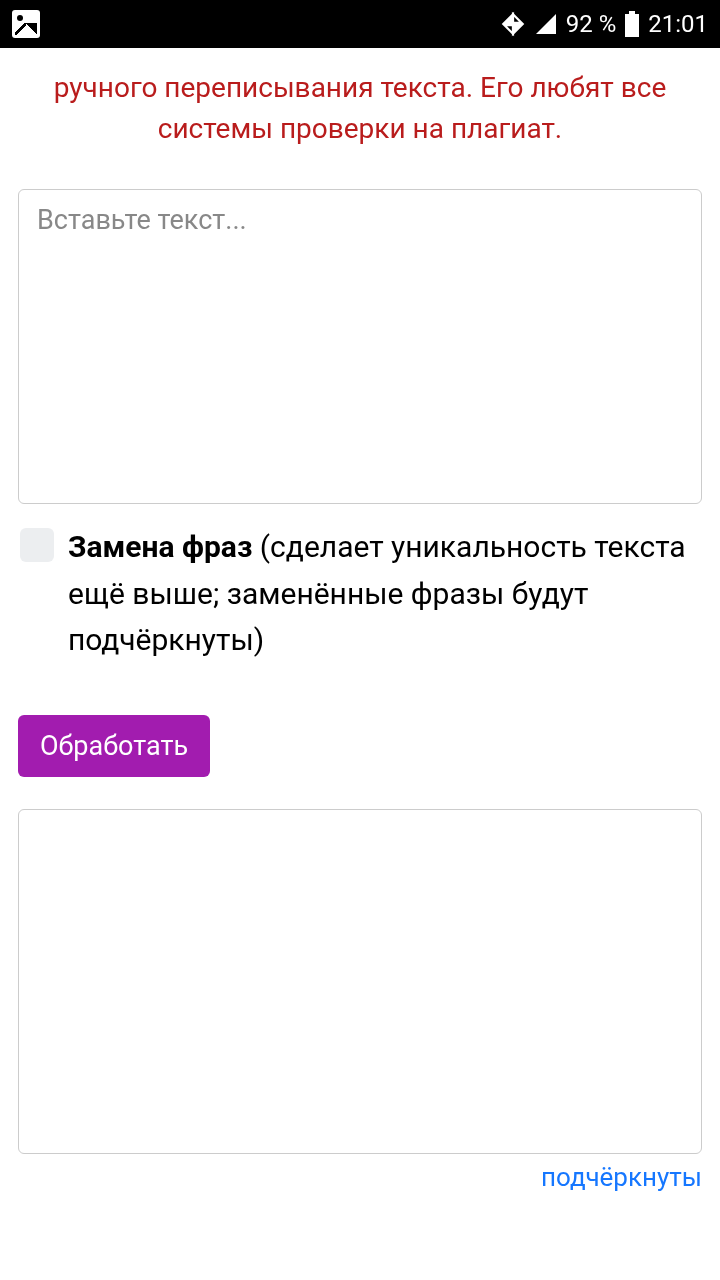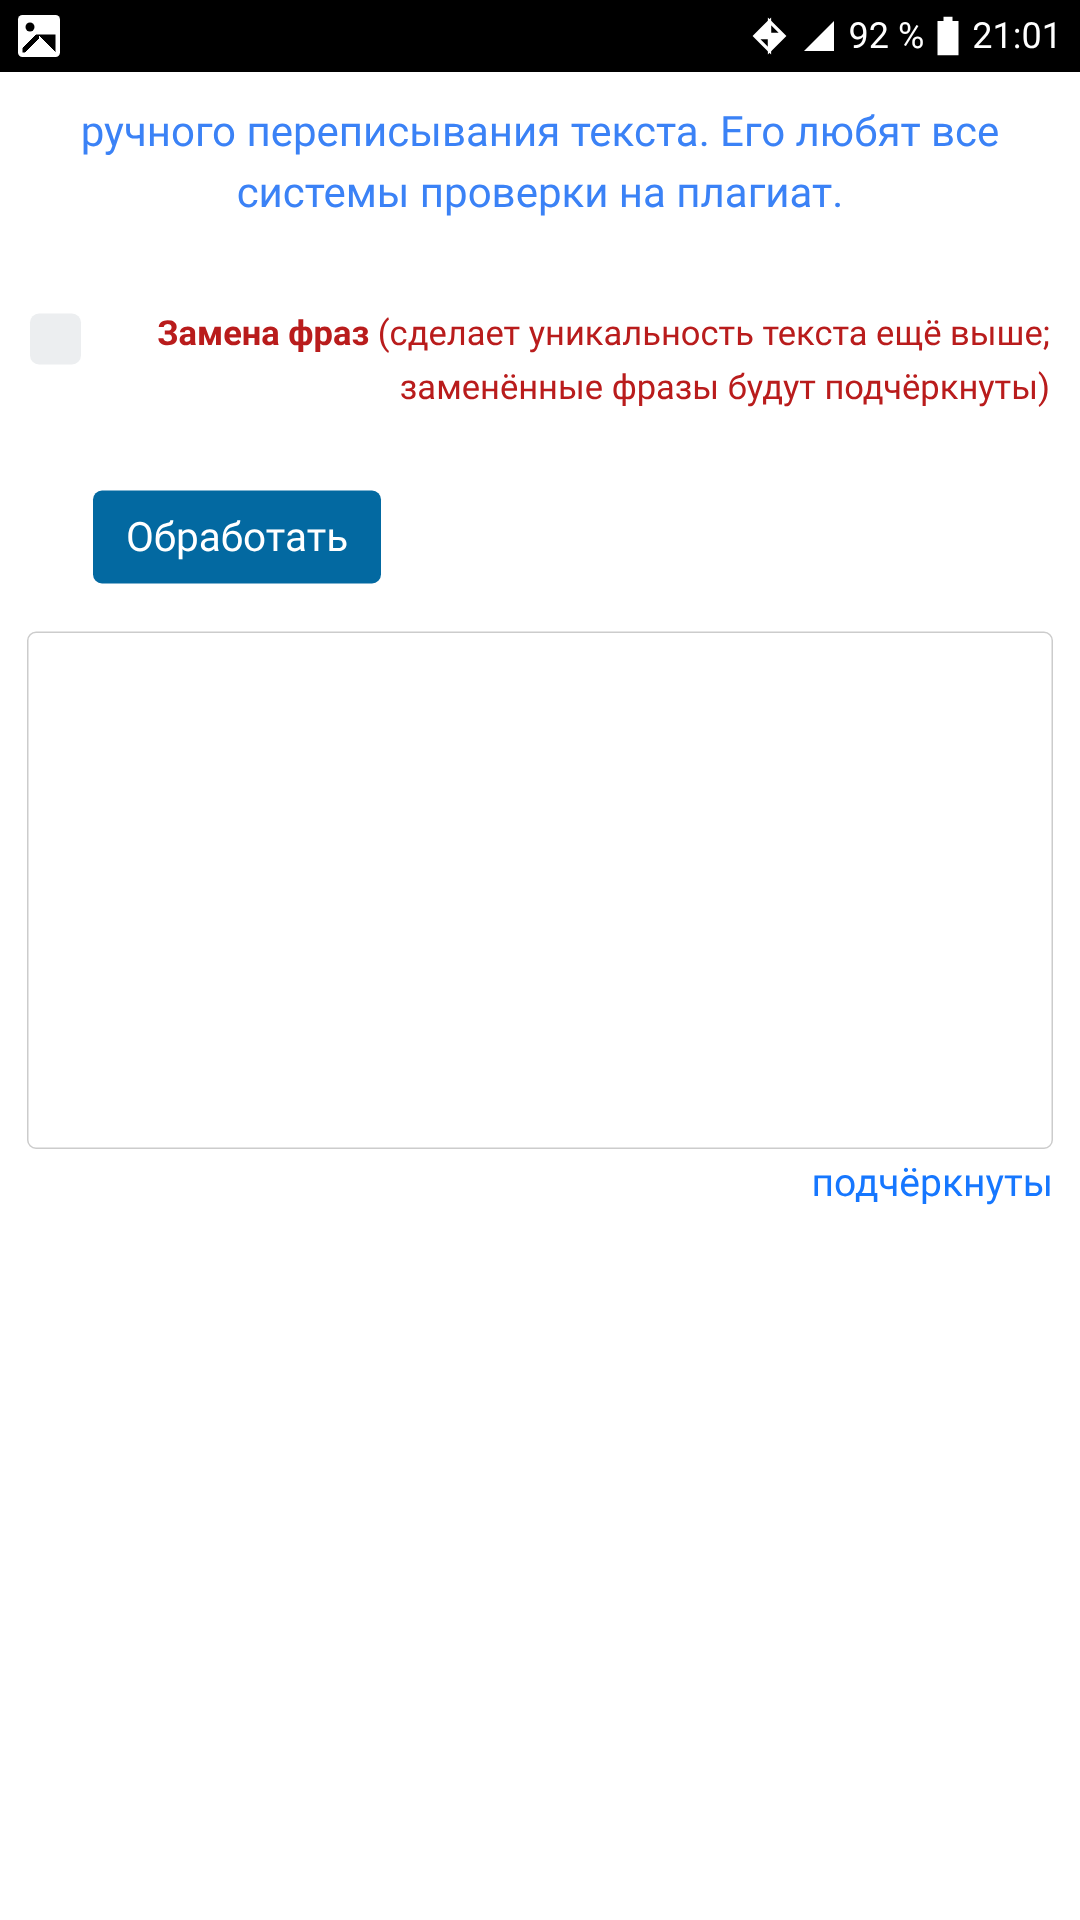--- a/index.html
+++ b/index.html
@@ -61,21 +61,21 @@
       background-repeat: no-repeat;
     }
     .wifi-icon svg, .signal-icon svg, .battery-icon svg {
       display: block;
     }
     .content {
       padding: 0 18px;
     }
     .intro-text {
       font-size: 28px;
-      color: #3b82f6;
+      color: #b91c1c;
       text-align: center;
       line-height: 1.45;
       padding: 20px 0 40px 0;
     }
     .input-textarea {
       width: 100%;
       height: 315px;
       border: 1px solid #ccc;
       border-radius: 6px;
       padding: 14px 18px;
@@ -96,46 +96,44 @@
     }
     .checkbox {
       width: 34px;
       height: 34px;
       background: #eceef0;
       border-radius: 6px;
       flex-shrink: 0;
       margin-top: 4px;
     }
     .checkbox-label {
-      font-size: 23px;
-      color: #b91c1c;
+      font-size: 30px;
+      color: #000000;
       line-height: 1.55;
-      text-align: right;
     }
     .checkbox-label .bold {
       font-weight: 700;
     }
     .btn {
       display: inline-block;
       padding: 15px 22px;
       border-radius: 6px;
       font-size: 27px;
       color: #fff;
       border: none;
       cursor: pointer;
       font-family: inherit;
     }
     .btn-blue {
       background: #1677ff;
       margin-top: 30px;
     }
     .btn-green {
-      background: #0369a1;
+      background: #a21caf;
       margin-top: 32px;
-      margin-left: 44px;
     }
     .output-textarea {
       width: 100%;
       height: 345px;
       border: 1px solid #ccc;
       border-radius: 6px;
       padding: 14px 18px;
       font-size: 27px;
       font-family: inherit;
       color: #333;
@@ -178,20 +176,21 @@
           <rect x="1" y="3" width="14" height="23" fill="#fff"></rect>
         </svg>
     </span>
     <span>21:01</span>
   </div>
 </div>
 
 <div class="content">
   <p class="intro-text">ручного переписывания текста. Его любят все системы проверки на плагиат.</p>
 
+  <textarea class="input-textarea" placeholder="Вставьте текст..." style=""></textarea>
 
   <div class="checkbox-row">
     <div class="checkbox"></div>
     <div class="checkbox-label">
       <span class="bold">Замена фраз</span><span> (сделает уникальность текста ещё выше; заменённые фразы будут подчёркнуты)</span>
     </div>
   </div>
 
   <br>
   <button class="btn btn-green">Обработать</button>

